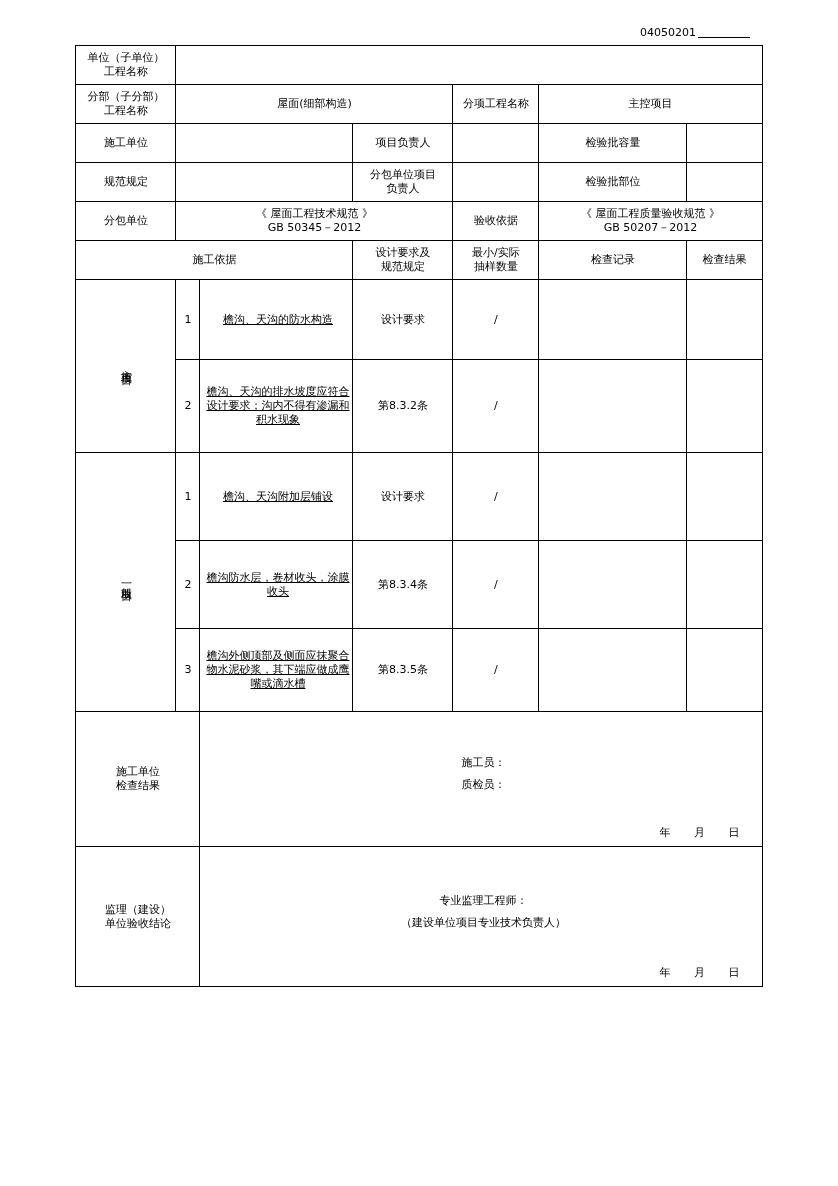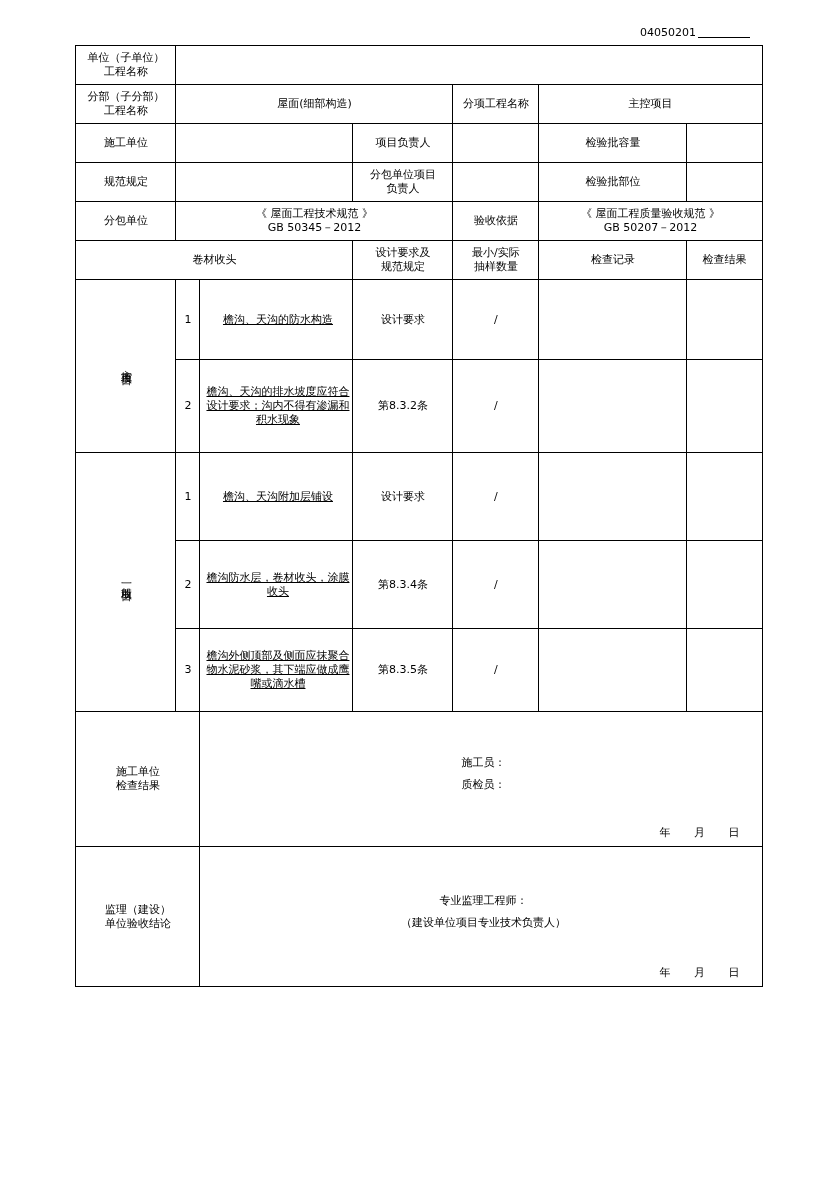--- a/index.html
+++ b/index.html
@@ -176,21 +176,21 @@
         <div>GB 50345－2012</div>
       </td>
       <td class="h34">验收依据</td>
       <td class="h34 cellmulti" colspan="2">
         <div>《 屋面工程质量验收规范 》</div>
         <div>GB 50207－2012</div>
       </td>
     </tr>
 
     <tr>
-      <td class="h34" colspan="3">卷材收头</td>
+      <td class="h34" colspan="3">施工依据</td>
       <td class="h34 cellmulti">
         <div>设计要求及</div>
             <div>规范规定</div>
       </td>
       <td class="h34 cellmulti">
         <div>最小/实际</div>
             <div>抽样数量</div>
       </td>
       <td class="h34">检查记录</td>
       <td class="h34">检查结果</td>

